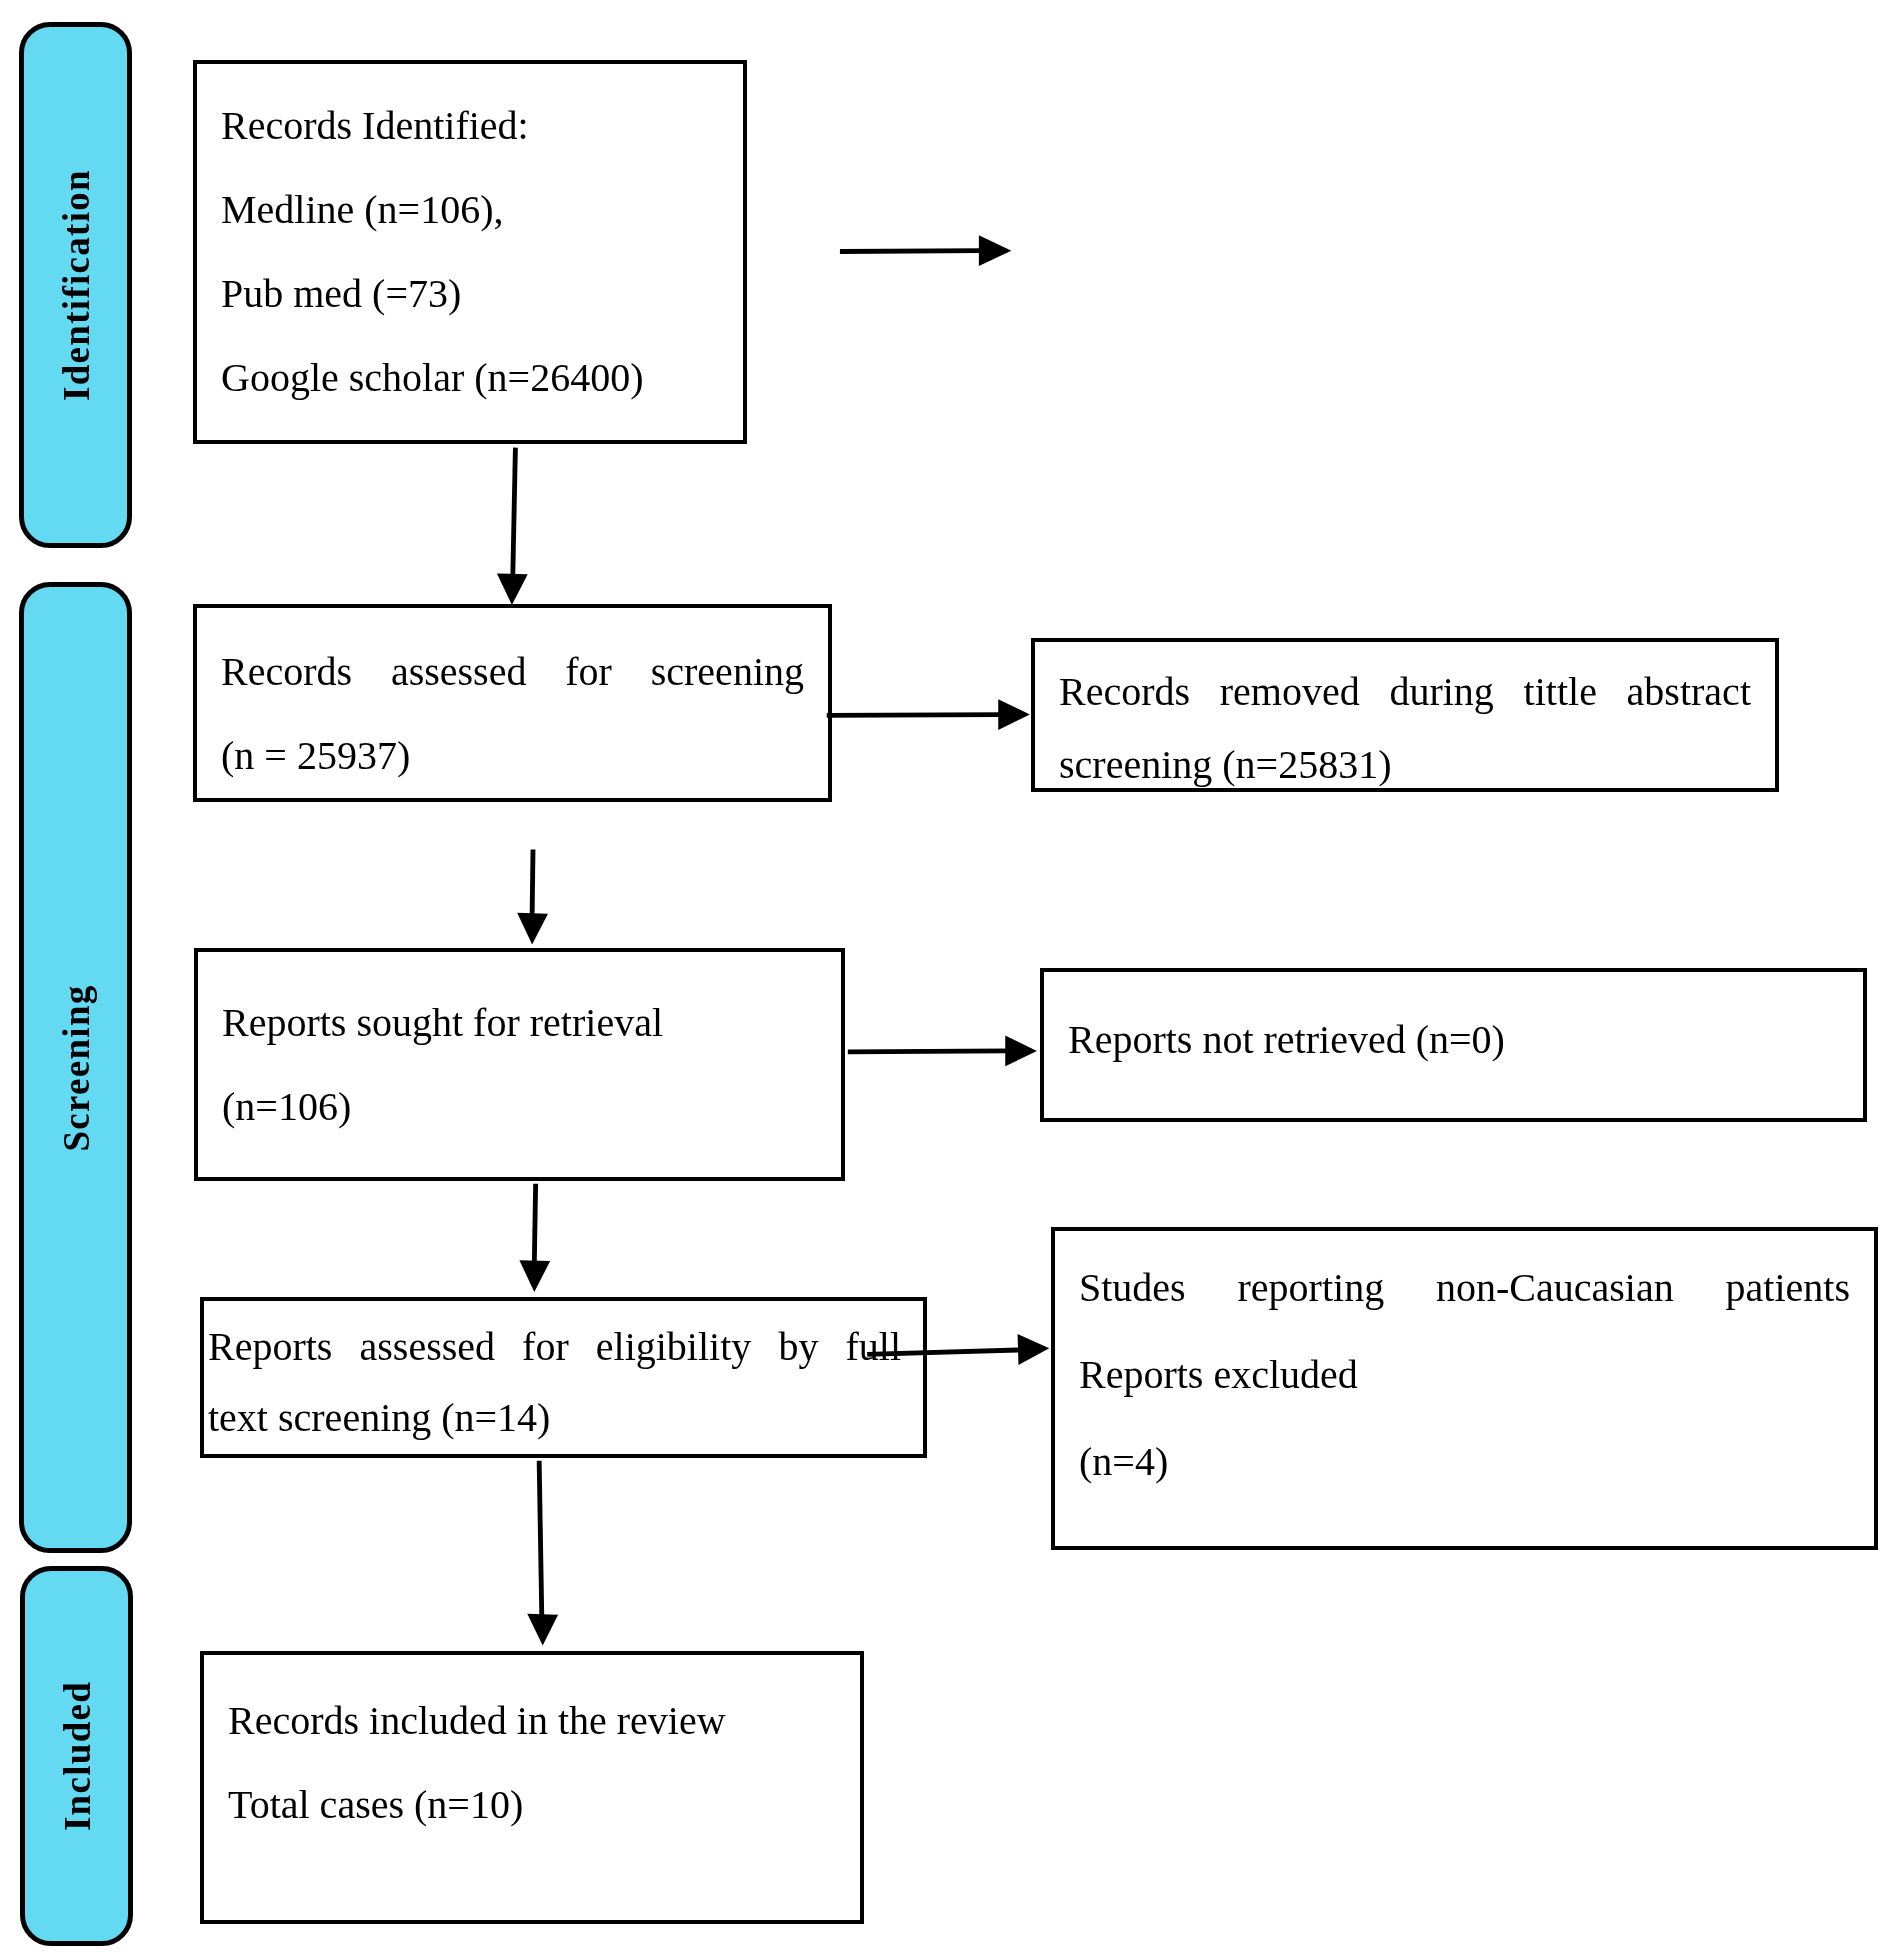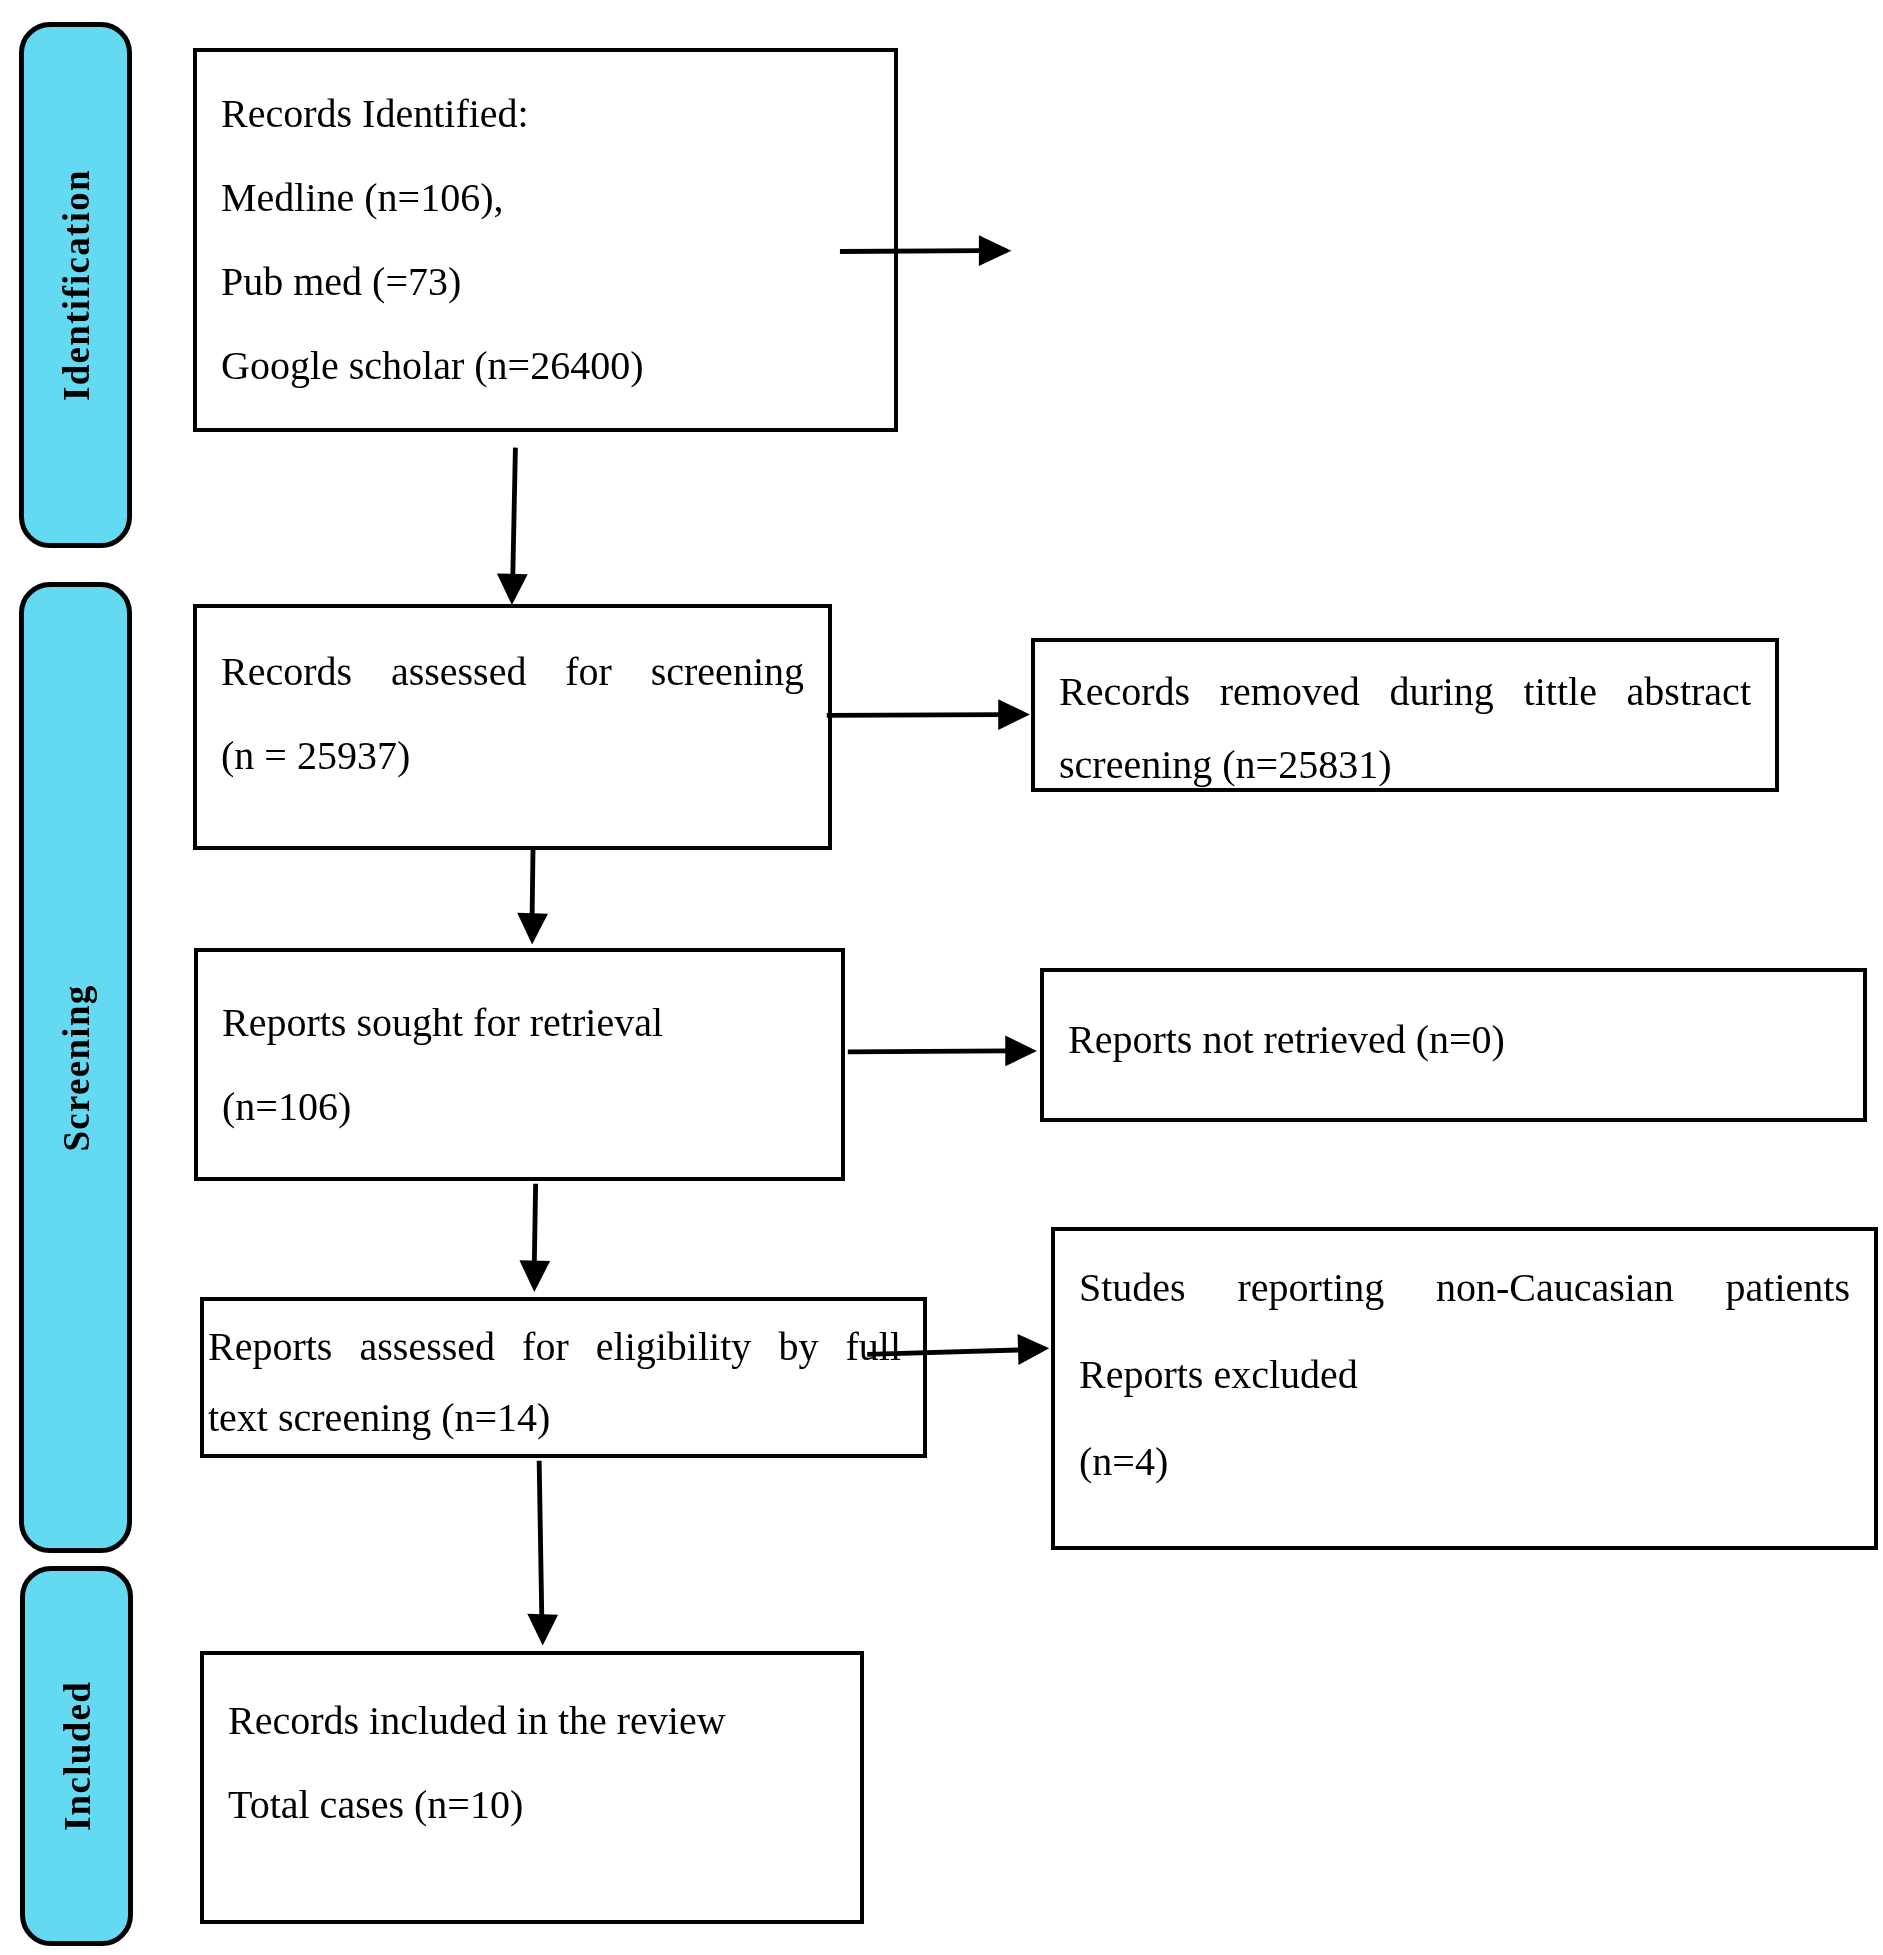--- a/index.html
+++ b/index.html
@@ -48,23 +48,23 @@
     line-height: 84px;
     padding: 15.4px 24px;
     overflow: visible;
   }
   .box .ln { white-space: nowrap; }
   .box .ln.just {
     white-space: normal;
     text-align: justify;
     text-align-last: justify;
   }
-  #box-records-identified { left: 193px;  top: 48px;  width: 705px; height: 384px; padding-top: 20px; }
+  #box-records-identified { left: 193px;  top: 60px;  width: 554px; height: 384px; padding-top: 20px; }
   #box-removed-before     { left: 1016px; top: 146px;  width: 851px; height: 205px; padding-top: 22px; }
-  #box-records-assessed   { left: 193px;  top: 604px; width: 639px; height: 246px; padding-top: 22px; }
+  #box-records-assessed   { left: 193px;  top: 604px; width: 639px; height: 198px; padding-top: 22px; }
   #box-removed-title      { left: 1031px; top: 638px; width: 748px; height: 154px; line-height: 73px; padding-top: 13px; }
   #box-reports-sought     { left: 194px;  top: 948px; width: 651px; height: 233px; padding-top: 29px; }
   #box-not-retrieved      { left: 1040px; top: 968px; width: 827px; height: 154px; padding-top: 26px; }
   #box-reports-eligibility{ left: 200px;  top: 1297px; width: 727px; height: 161px; line-height: 71px; padding-top: 9.7px; padding-left: 4px; padding-right: 22px; }
   #box-reports-excluded   { left: 1051px; top: 1227px; width: 827px; height: 323px; line-height: 87px; padding-top: 13px; }
   #box-studies-included   { left: 200px;  top: 1651px; width: 664px; height: 273px; padding-top: 24px; }
 
   
   #arrows {
     position: absolute;

